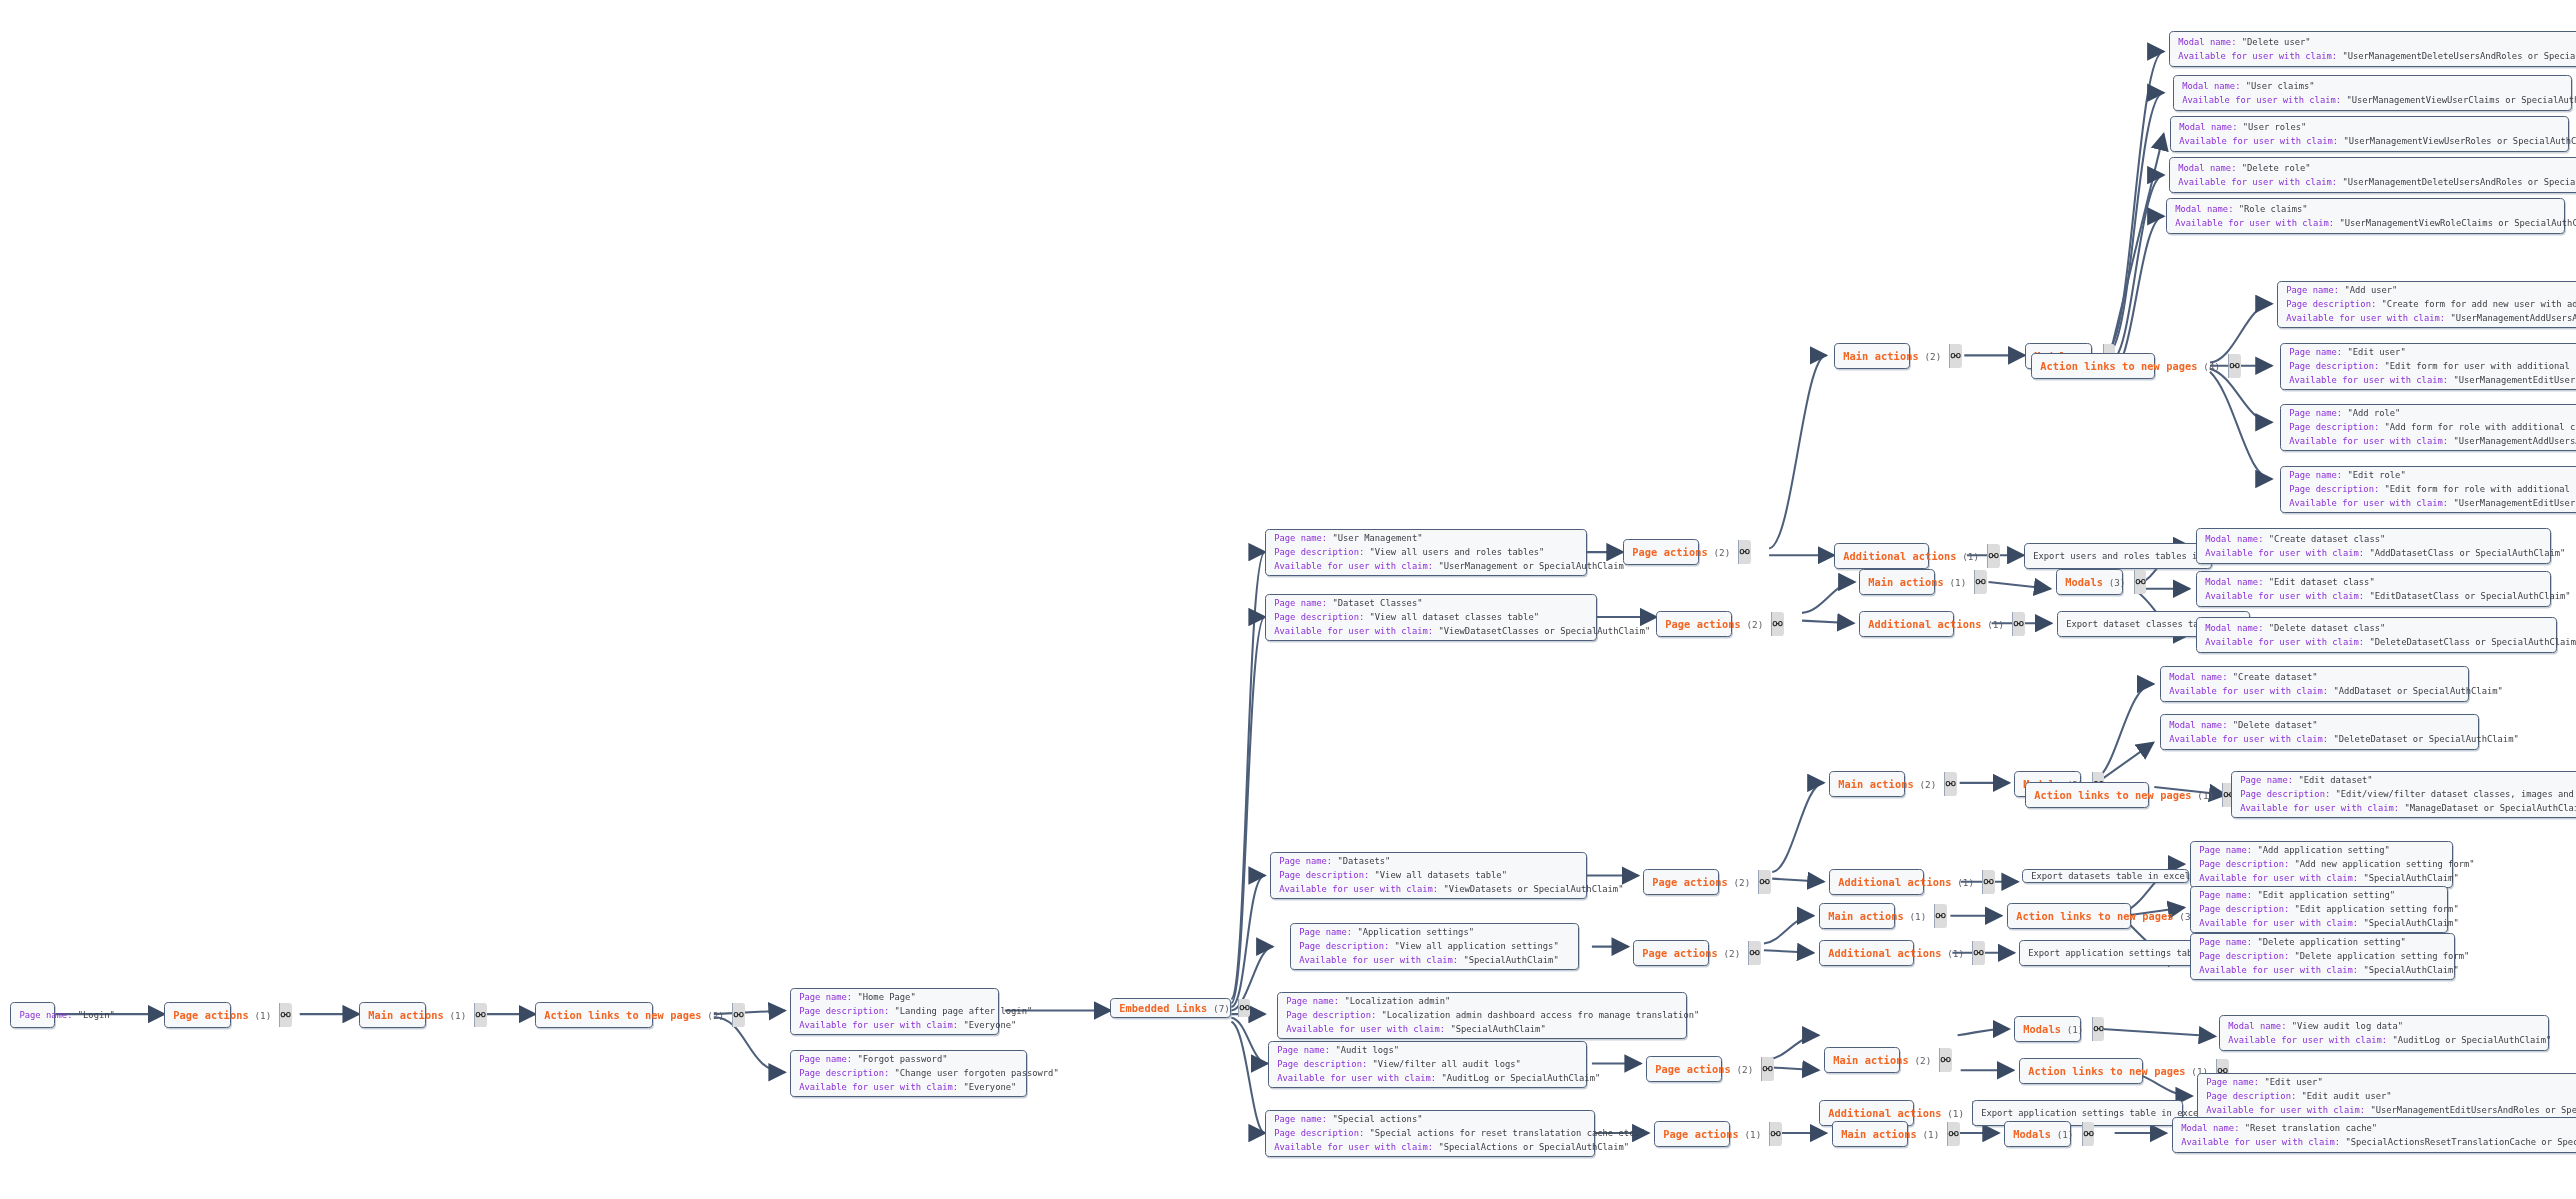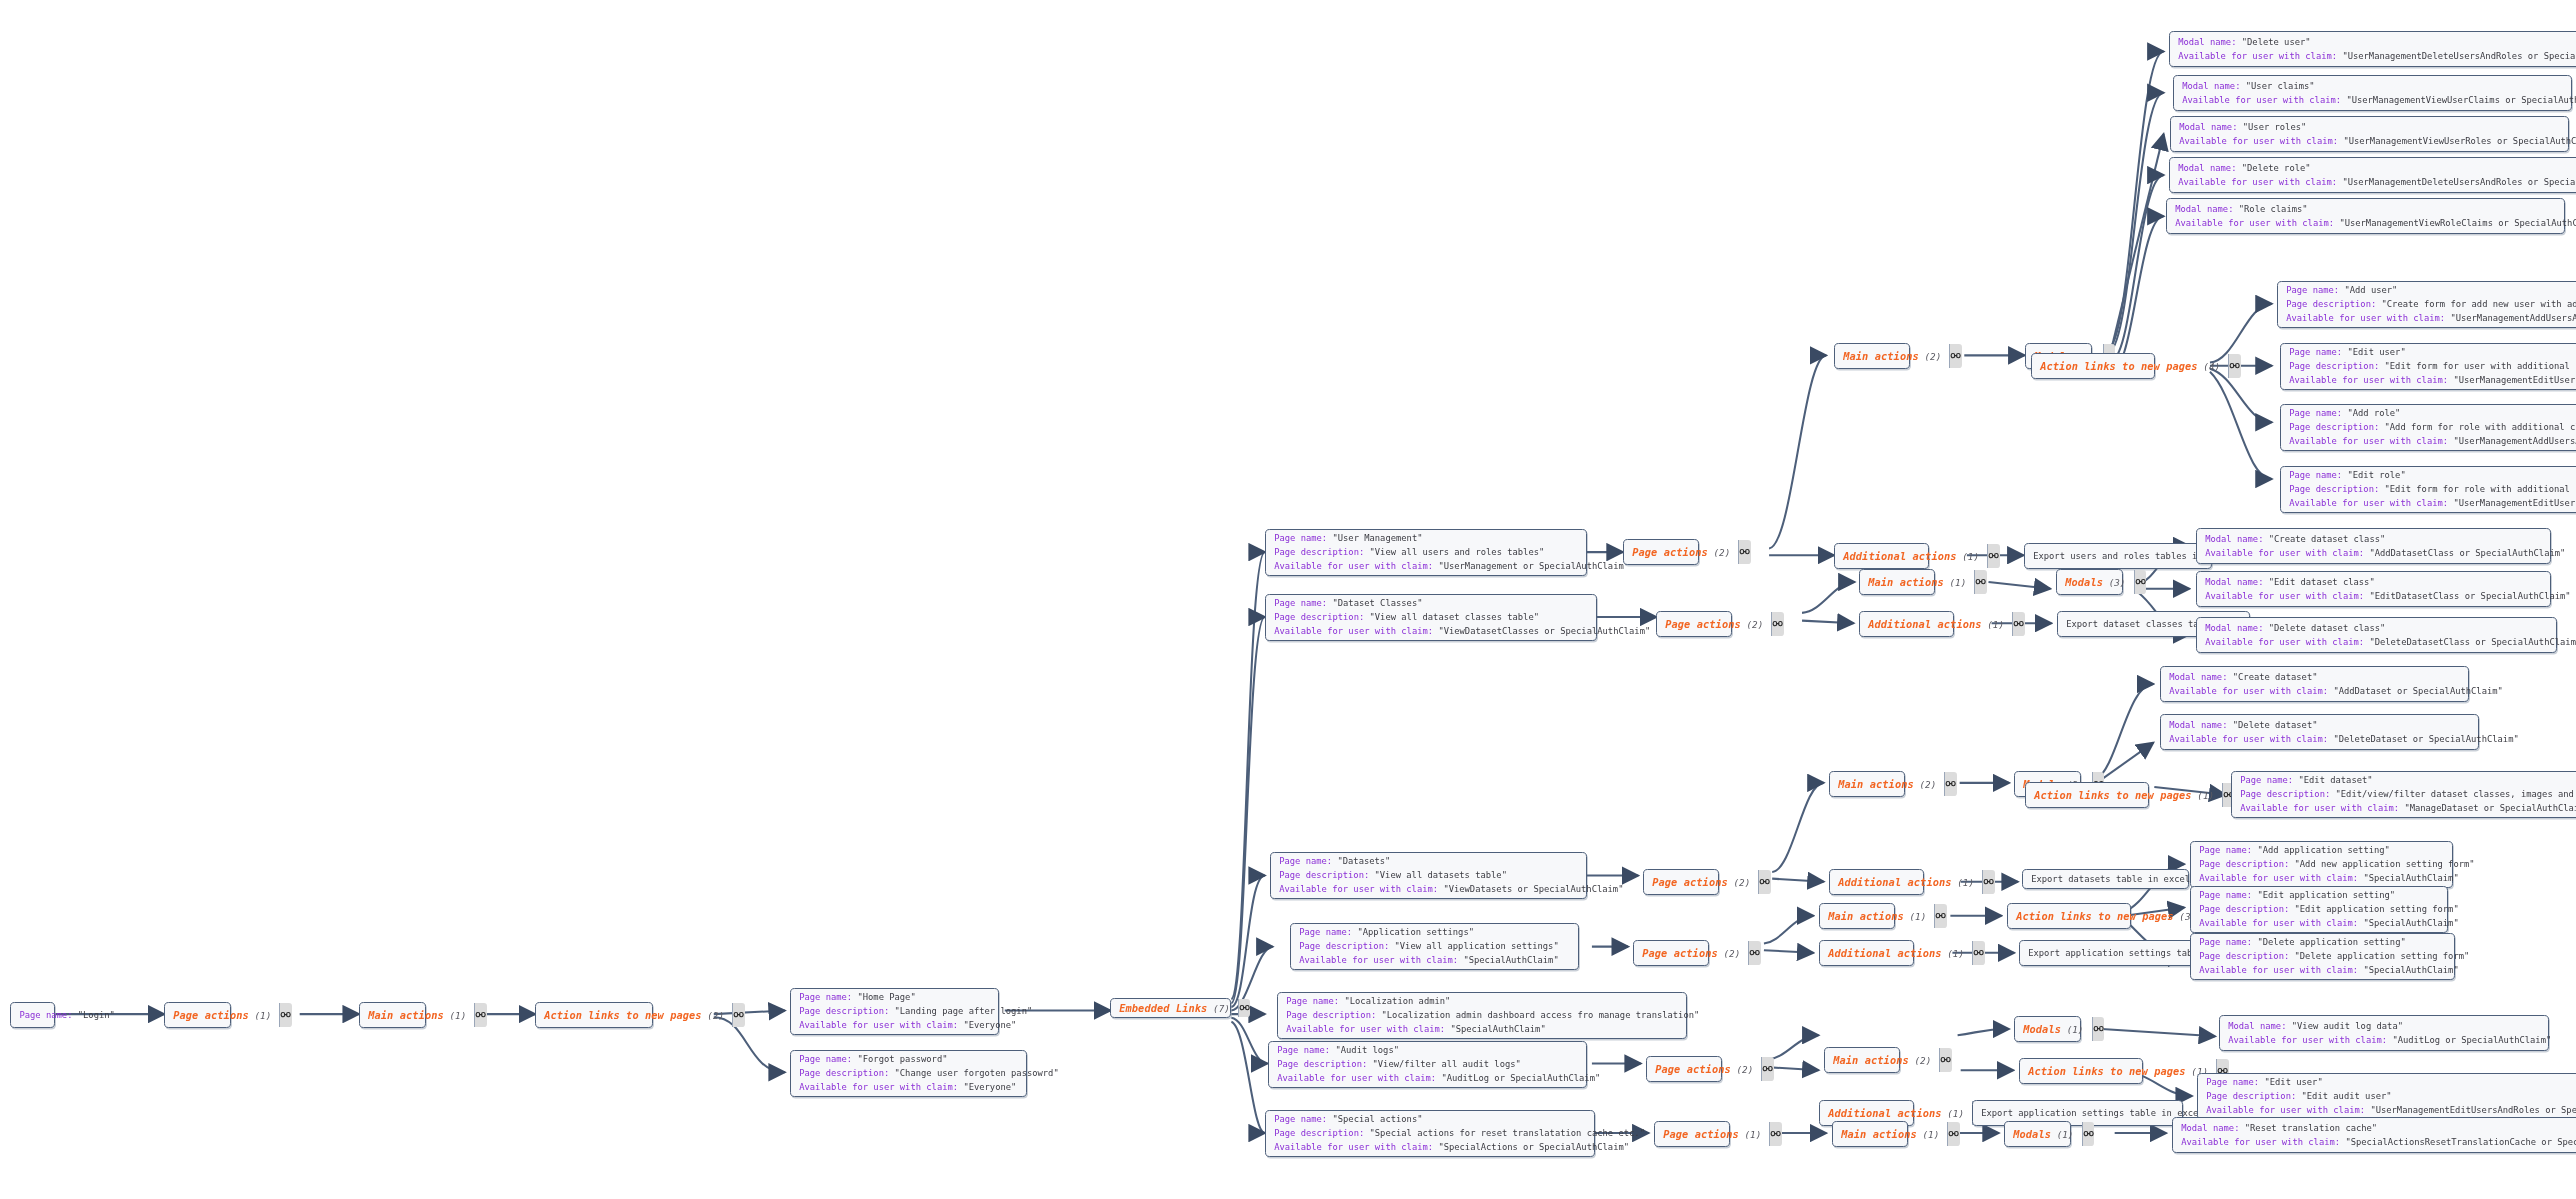--- a/index.html
+++ b/index.html
@@ -11,21 +11,21 @@
   
   .card{padding:5.7px 8.2px 6.2px 8.2px;display:flex;flex-direction:column;justify-content:center;
         white-space:nowrap;}
   .card .ln{font-size:8.8px;line-height:1.62;color:#3b3b42;}
   .card .k{color:#8b2fd6;}
   .card.plain{justify-content:center;}
   .card.plain .ln{color:#3b3b42;}
   
   .grp{display:flex;align-items:stretch;}
   .grp .lbl{flex:1;display:flex;align-items:center;justify-content:center;gap:5.7px;padding:0 8.2px;
-            white-space:nowrap;font-style:italic;}
+            white-space:nowrap;}
   .grp .t{color:#f26522;font-size:10.3px;font-weight:700;letter-spacing:0.1px;}
   .grp .c{color:#5b5b63;font-size:9.3px;}
   .grp .ic{width:23px;border-left:1px solid #9aa6b8;background:#dcdcdc;border-radius:0 3.1px 3.1px 0;
            display:flex;align-items:center;justify-content:center;}
   .grp .ic svg{width:11.3px;height:11.3px;display:block;}
 </style>
 </head>
 <body>
 
 <div id="canvas">
@@ -452,21 +452,21 @@
         <span class="c">(1)</span>
       </div>
   <div class="ic">
         <svg viewBox="0 0 24 24" fill="none" stroke="#2b2b2b" stroke-width="2.4" stroke-linecap="round">
           <path d="M9.5 12h5"></path>
           <rect x="2.5" y="7.5" width="7.5" height="9" rx="3.6"></rect>
           <rect x="14" y="7.5" width="7.5" height="9" rx="3.6"></rect>
         </svg>
       </div>
 </div>
-<div class="node card plain" style="left:2022px;top:869px;width:167px;height:20px;">
+<div class="node card plain" style="left:2022px;top:869px;width:167px;height:14px;">
   <div class="ln">Export datasets table in excel</div>
 </div>
 <div class="node grp" style="left:2014px;top:771px;width:67px;height:26px;">
   <div class="lbl">
         <span class="t">Modals</span>
         <span class="c">(2)</span>
       </div>
   <div class="ic">
         <svg viewBox="0 0 24 24" fill="none" stroke="#2b2b2b" stroke-width="2.4" stroke-linecap="round">
           <path d="M9.5 12h5"></path>

